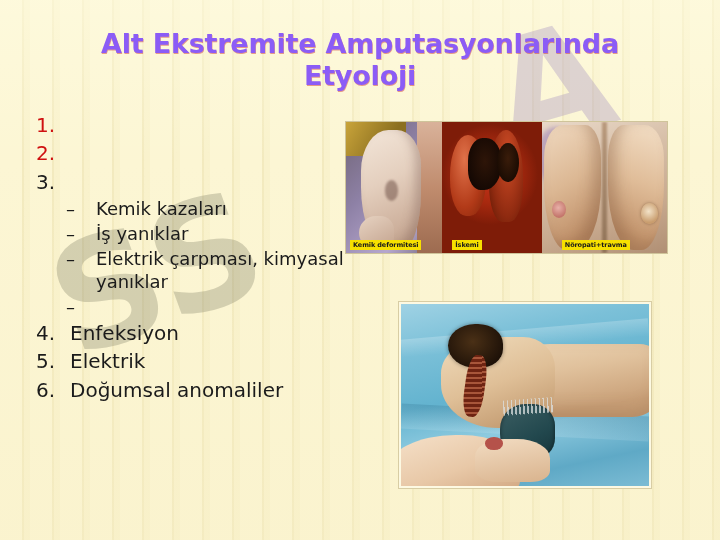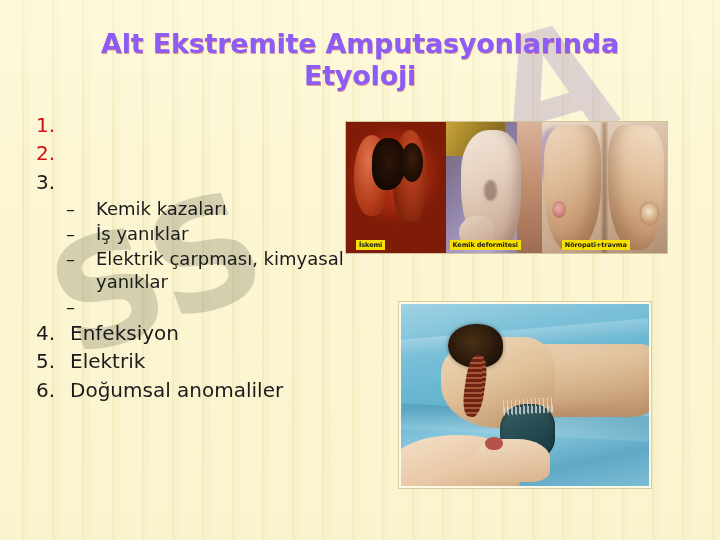--- a/index.html
+++ b/index.html
@@ -414,37 +414,37 @@
 
     <div class="li lvl1">
       <span class="marker c-dark">6.</span>
       <span class="txt c-dark">Doğumsal anomaliler</span>
     </div>
 
   </div>
 
   <div class="photo-strip">
 
-    <div class="photo-cell c1">
-      <div class="p1-bg"></div>
-      <div class="p1-toe-a"></div>
-      <div class="p1-toe-b"></div>
-      <div class="p1-necrosis"></div>
-      <div class="p1-necrosis2"></div>
-      <div class="cap cap1">İskemi</div>
-    </div>
-
     <div class="photo-cell c2">
       <div class="p2-bg"></div>
       <div class="p2-tablecorner"></div>
       <div class="p2-side"></div>
       <div class="p2-foot"></div>
       <div class="p2-heel"></div>
       <div class="p2-shadow"></div>
       <div class="cap cap2">Kemik deformitesi</div>
+    </div>
+
+    <div class="photo-cell c1">
+      <div class="p1-bg"></div>
+      <div class="p1-toe-a"></div>
+      <div class="p1-toe-b"></div>
+      <div class="p1-necrosis"></div>
+      <div class="p1-necrosis2"></div>
+      <div class="cap cap1">İskemi</div>
     </div>
 
     <div class="photo-cell c3">
       <div class="p3-bg"></div>
       <div class="p3-purple"></div>
       <div class="p3-heelL"></div>
       <div class="p3-heelR"></div>
       <div class="p3-gap"></div>
       <div class="p3-ulcer1"></div>
       <div class="p3-ulcer2"></div>

